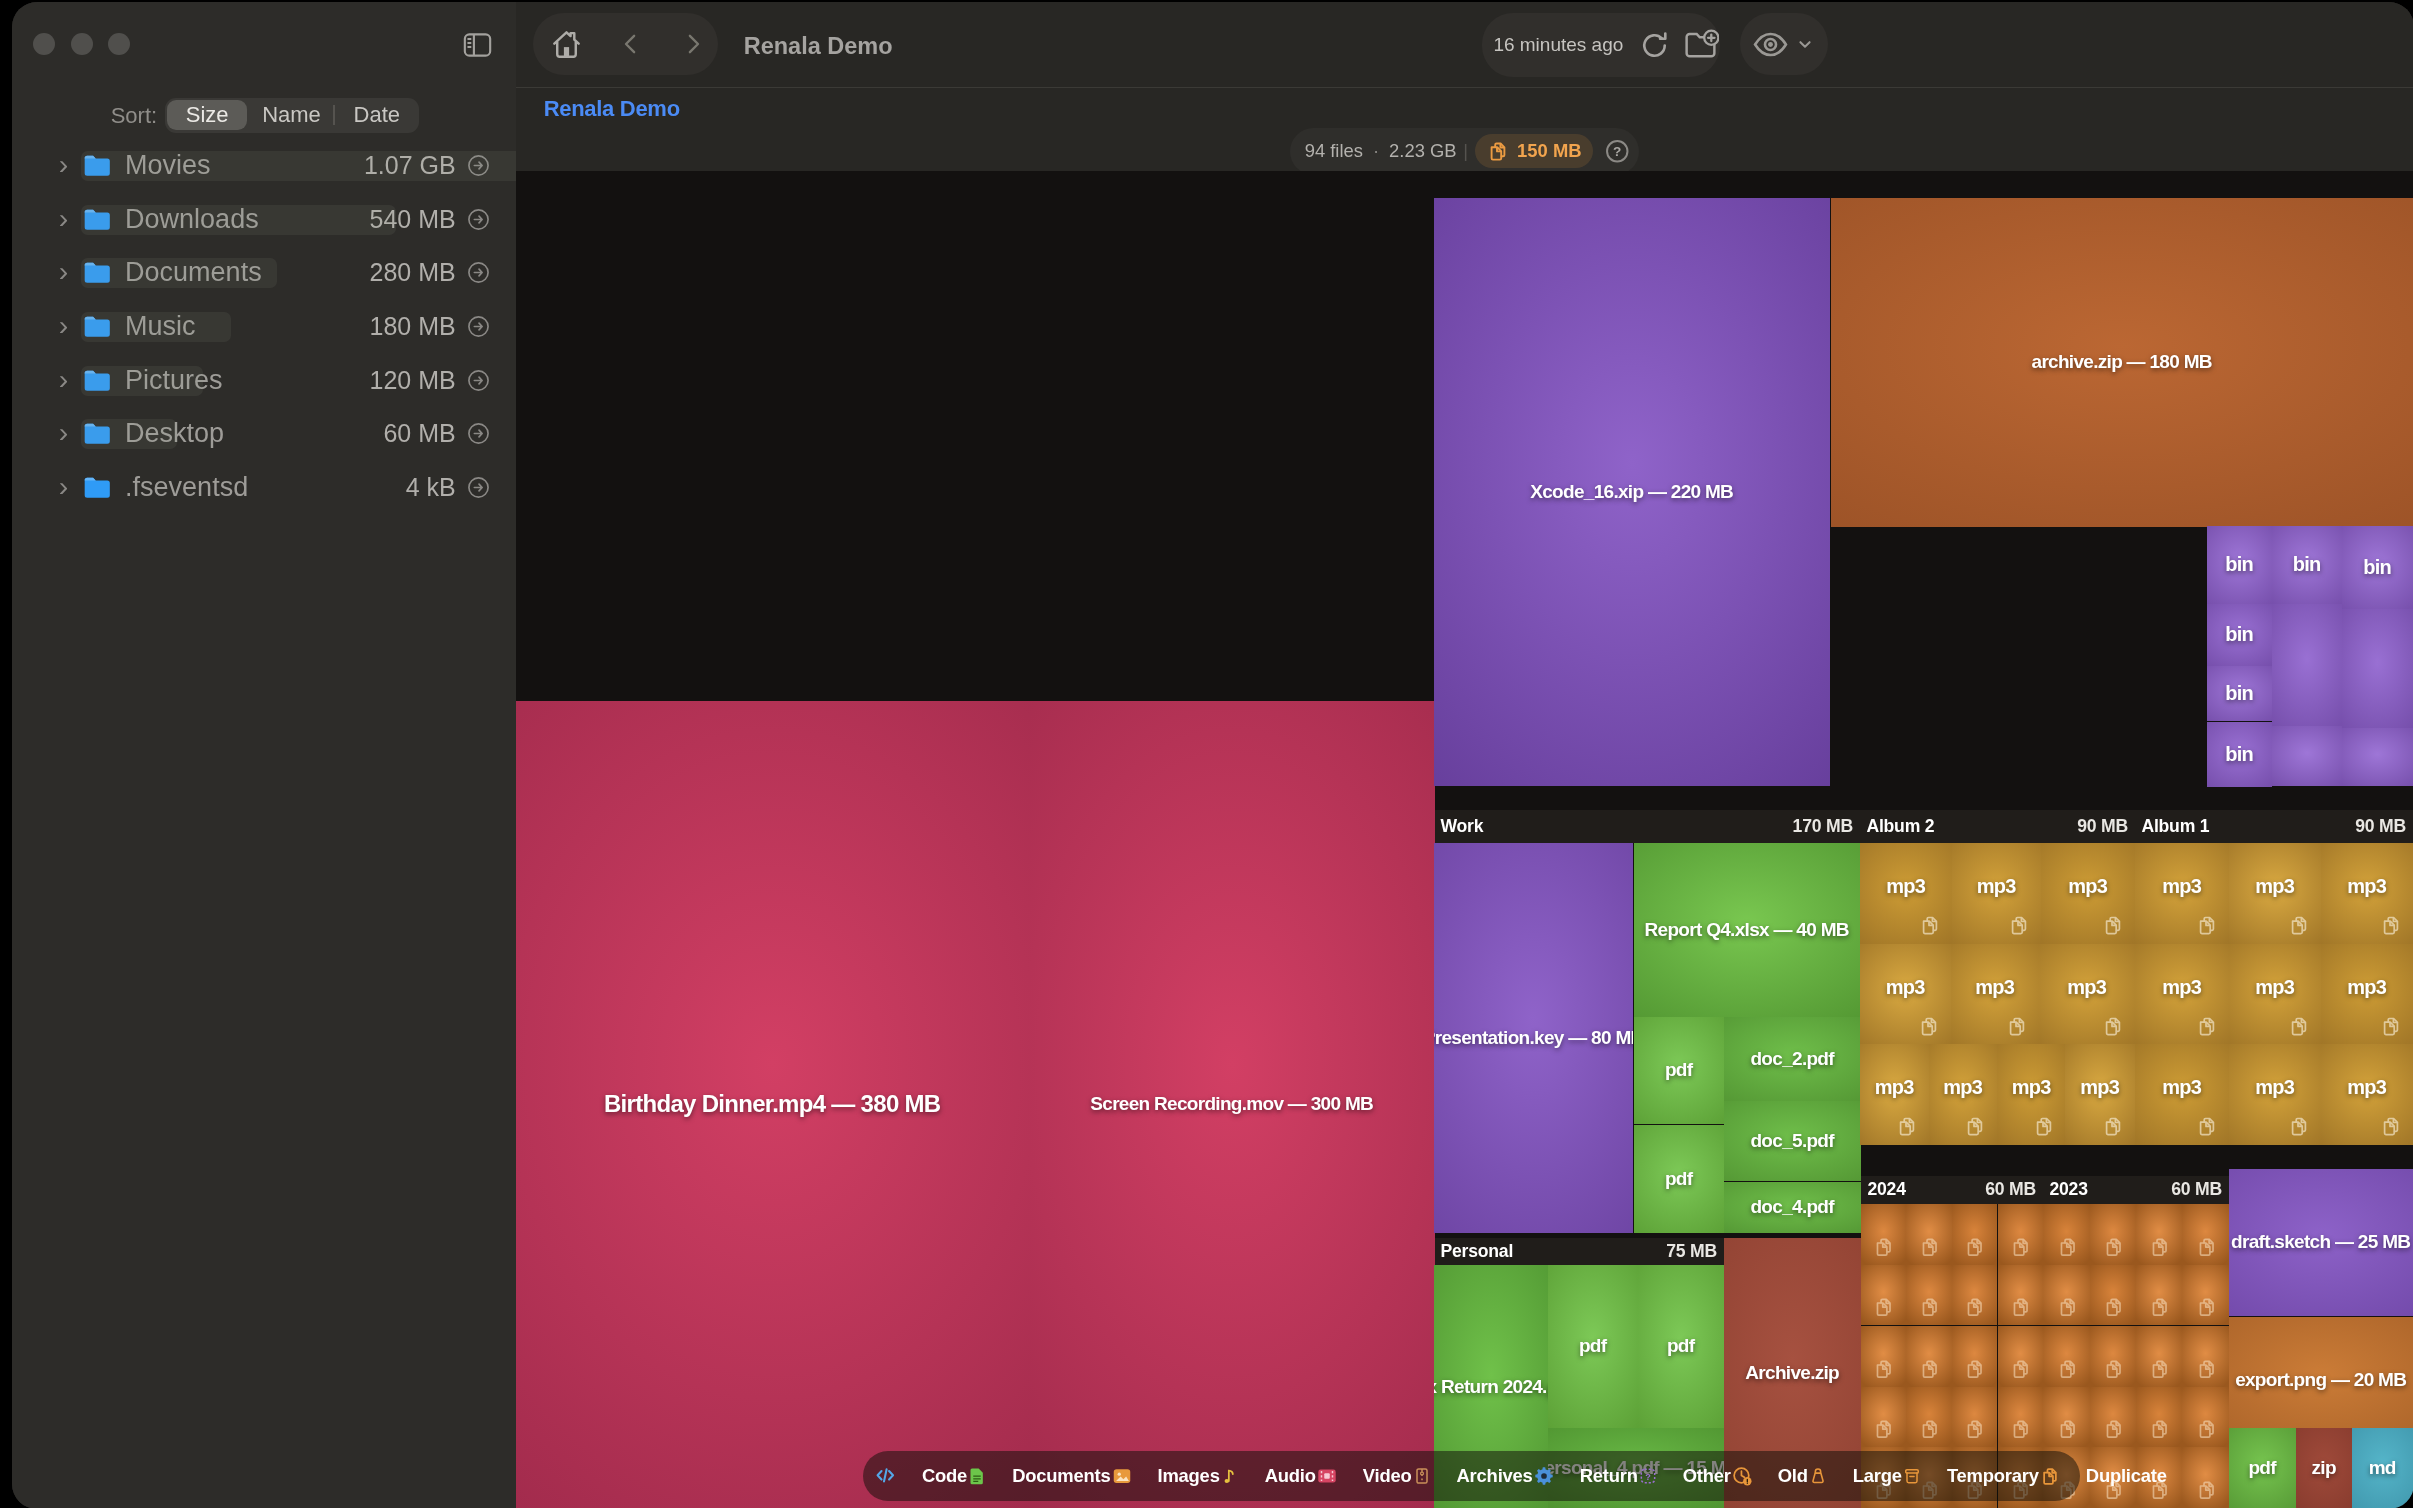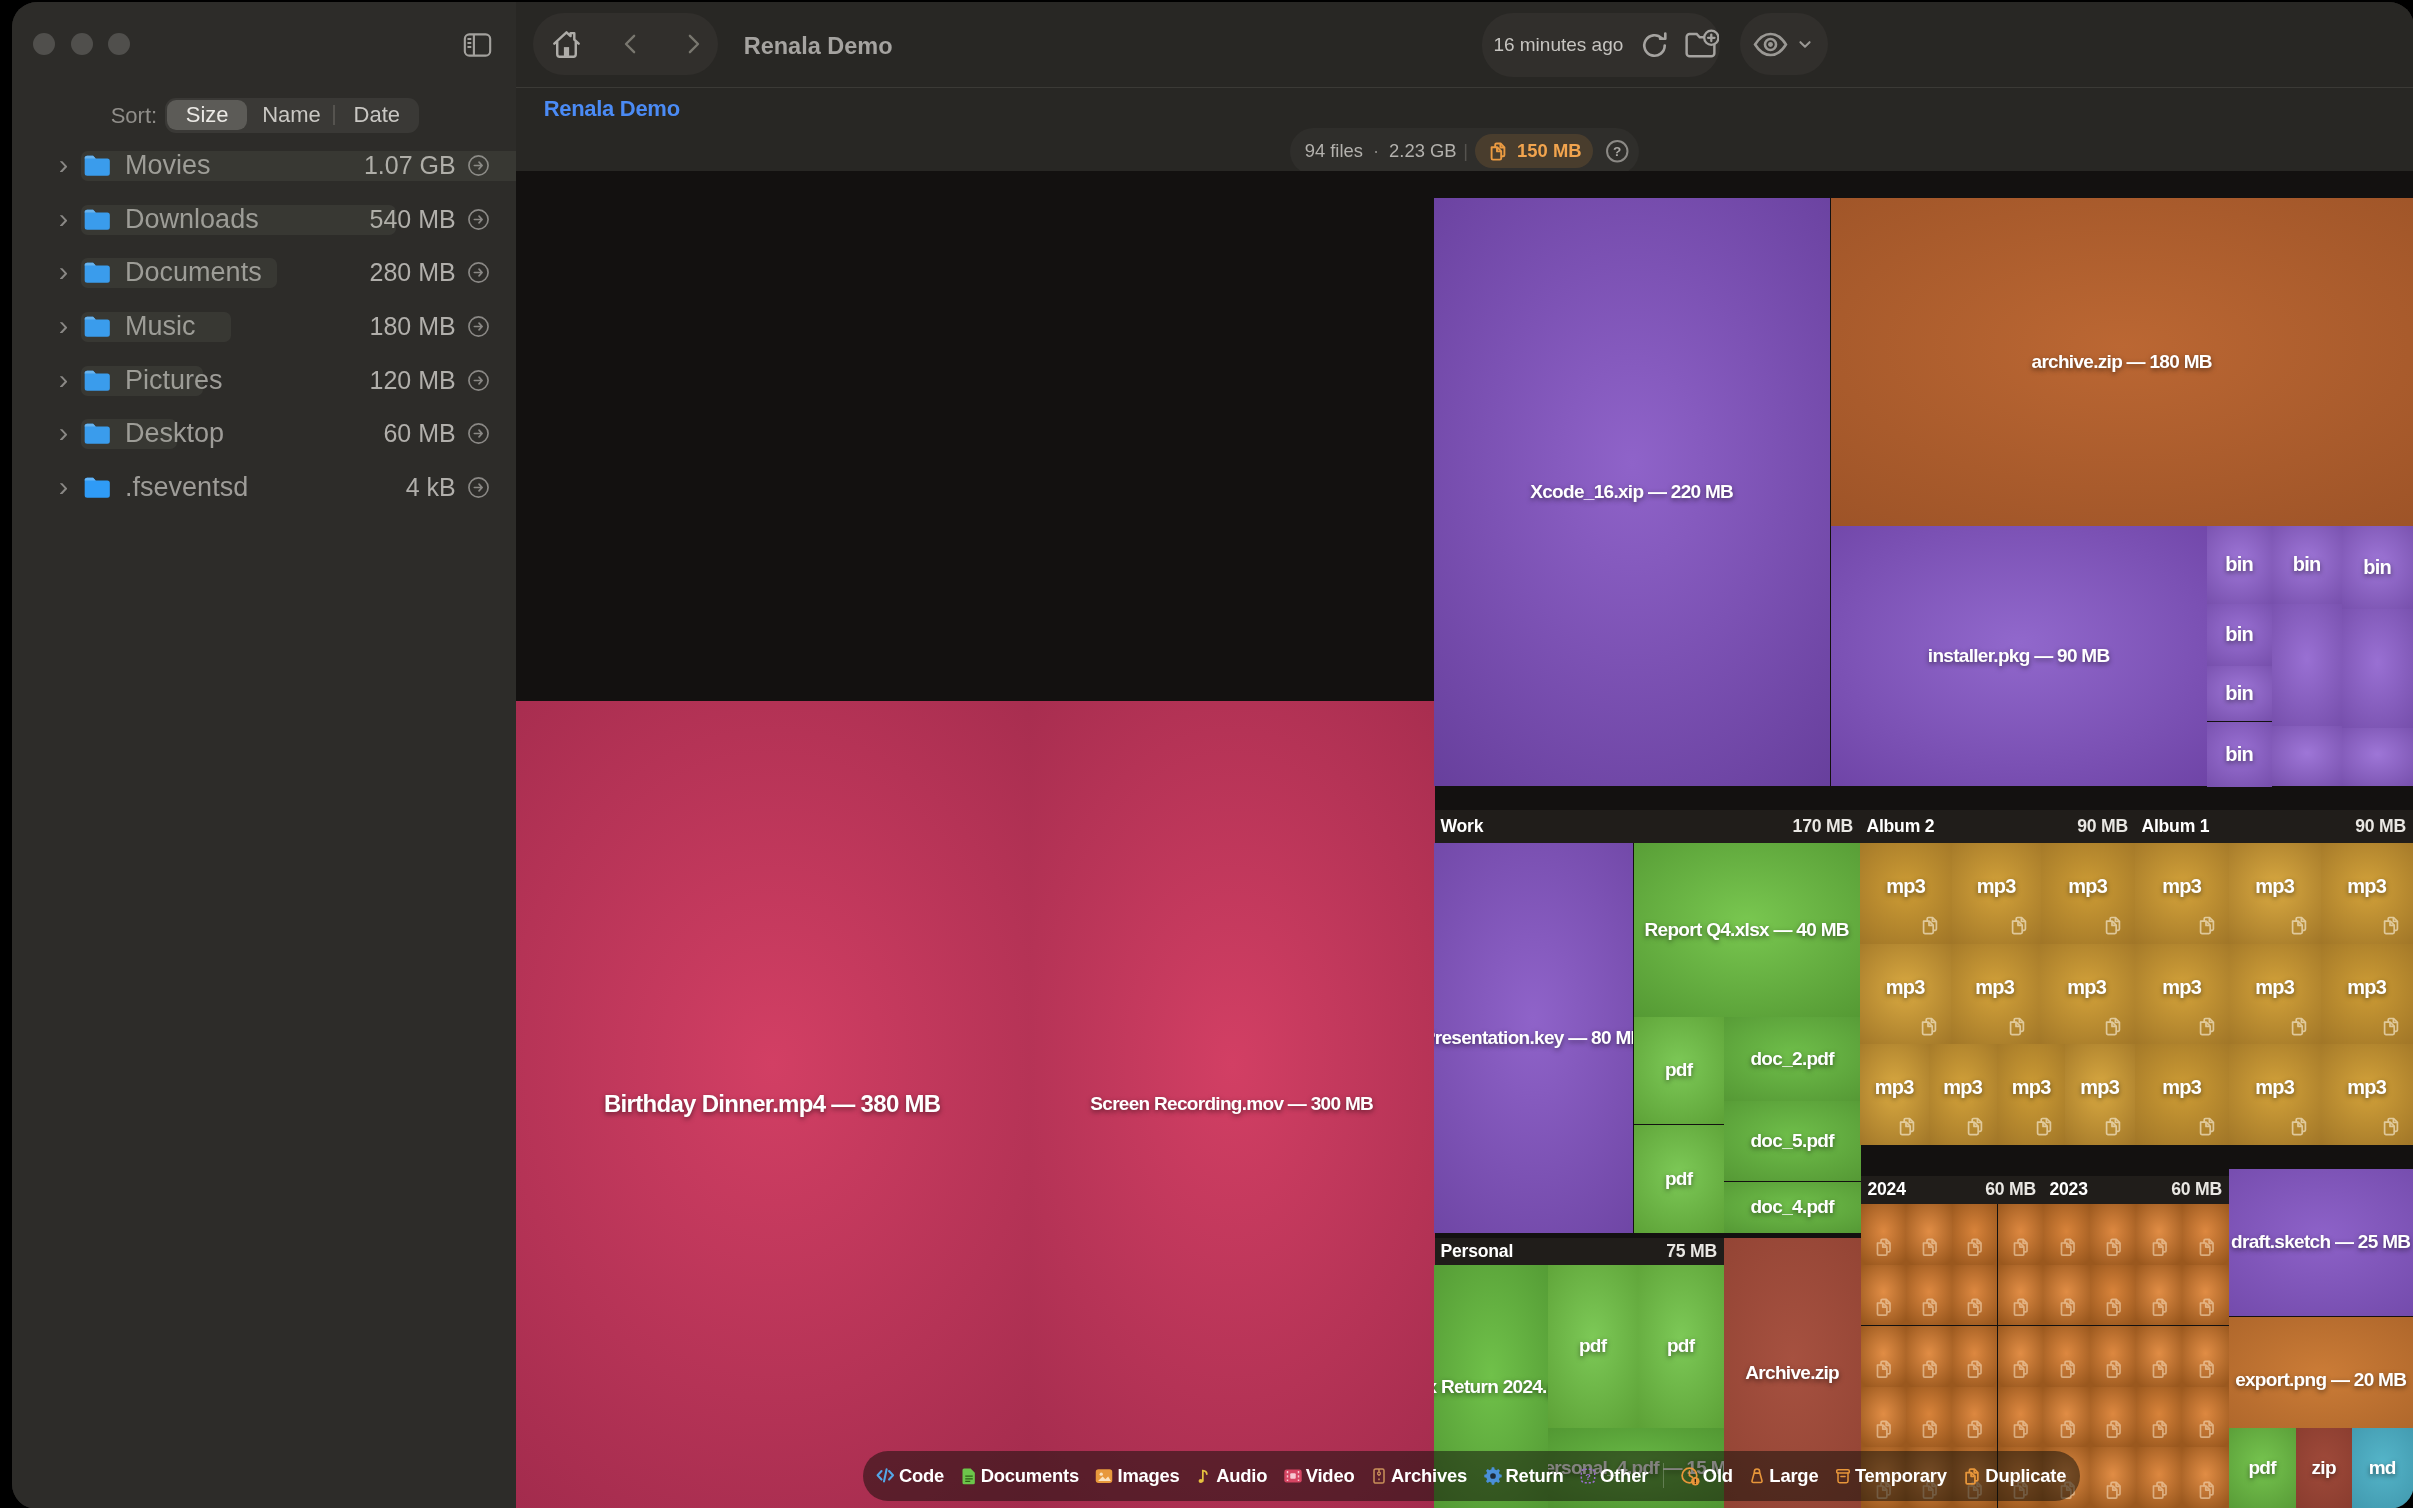--- a/index.html
+++ b/index.html
@@ -22,21 +22,21 @@
 #tm{position:absolute;left:0;top:169px;right:0;bottom:0;background:#131110;overflow:hidden}
 .cell{position:absolute;overflow:hidden;display:flex;align-items:center;justify-content:center}
 .bl{color:#fff;font-weight:bold;white-space:nowrap;letter-spacing:-0.7px;text-shadow:0 1.7px 5px rgba(0,0,0,.5)}
 .ci{position:absolute;line-height:0}
 .ghdr{position:absolute;background:#201d1a;color:#fff;font-weight:bold;font-size:17.6px;letter-spacing:-0.2px;
   display:flex;align-items:center;justify-content:space-between;padding:0 6.7px;white-space:nowrap;overflow:hidden}
 .ghdr .gsz{color:#e9e7e3}
 #legend{position:absolute;left:851px;top:1449px;width:1217px;height:50px;border-radius:25px;
   background:rgba(18,15,9,0.52);display:flex;align-items:center;justify-content:space-between;padding:0 13.4px 0 11.7px;z-index:50;
   color:#fff;font-weight:bold;font-size:18.4px;letter-spacing:-0.2px;white-space:nowrap}
-.li{display:flex;align-items:center;gap:2px}
+.li{display:flex;align-items:center;gap:25px}
 .li svg{flex:none}
 .ldiv{width:1.7px;height:25px;background:rgba(255,255,255,.22)}
 #tbar{position:absolute;left:0;top:0;right:0;height:86px;border-bottom:1.7px solid #3b3a36}
 .pill{position:absolute;background:#312f2c;border-radius:31px;display:flex;align-items:center;justify-content:center}
 #crumb{position:absolute;left:28px;top:92px;color:#4b8bf5;font-size:22px;font-weight:bold;letter-spacing:-0.3px;line-height:30px}
 #stats{position:absolute;left:774px;top:126px;width:349px;height:47px;border-radius:23.5px;background:#2f2e2b;
   display:flex;align-items:center;color:#b3b1ad;font-size:18.4px;white-space:nowrap}
 .opill{display:flex;align-items:center;background:rgba(235,155,66,.14);border-radius:17px;height:34px;padding:0 11.7px;margin-left:6.7px}
 .opill span{color:#f2a44e;font-weight:bold;margin-left:6.7px;font-size:18.4px}
 </style></head><body>
@@ -219,23 +219,20 @@
         </div>
 <div class="cell" style="left:513px;top:530px;width:406px;height:807px;background:radial-gradient(125% 100% at 50% 45%,#d23f64 0%,#8c2242 100%);z-index:1">
           <span class="bl" style="font-size:19px;margin-top:0px">Screen Recording.mov — 300 MB</span>
         </div>
 <div class="cell" style="left:918px;top:27px;width:396px;height:588px;background:radial-gradient(100% 92% at 50% 45%,#8f63c9 0%,#5c3590 100%);z-index:1">
           <span class="bl" style="font-size:19px;margin-top:0px">Xcode_16.xip — 220 MB</span>
         </div>
 <div class="cell" style="left:1315px;top:27px;width:582px;height:329px;background:radial-gradient(120% 105% at 50% 45%,#bb6733 0%,#8f4a22 100%);z-index:1">
           <span class="bl" style="font-size:19px;margin-top:0px">archive.zip — 180 MB</span>
         </div>
-<div class="cell" style="left:1315px;top:355px;width:376px;height:260px;background:radial-gradient(100% 95% at 50% 45%,#9168cc 0%,#64399b 100%);z-index:1">
-          <span class="bl" style="font-size:19px;margin-top:0px">installer.pkg — 90 MB</span>
-        </div>
 <div class="cell" style="left:1691px;top:355px;width:65px;height:78px;background:radial-gradient(88% 82% at 50% 45%,#9e76d7 0%,#714aa6 100%);z-index:1">
           <span class="bl" style="font-size:20px;margin-top:0px">bin</span>
         </div>
 <div class="cell" style="left:1691px;top:433px;width:65px;height:62px;background:radial-gradient(88% 82% at 50% 45%,#9970d3 0%,#714aa6 100%);z-index:1">
           <span class="bl" style="font-size:20px;margin-top:0px">bin</span>
         </div>
 <div class="cell" style="left:1691px;top:495px;width:65px;height:55px;background:radial-gradient(88% 82% at 50% 45%,#9e76d7 0%,#714aa6 100%);z-index:1">
           <span class="bl" style="font-size:20px;margin-top:0px">bin</span>
         </div>
 <div class="cell" style="left:1691px;top:551px;width:65px;height:65px;background:radial-gradient(88% 82% at 50% 45%,#9970d3 0%,#714aa6 100%);z-index:1">

